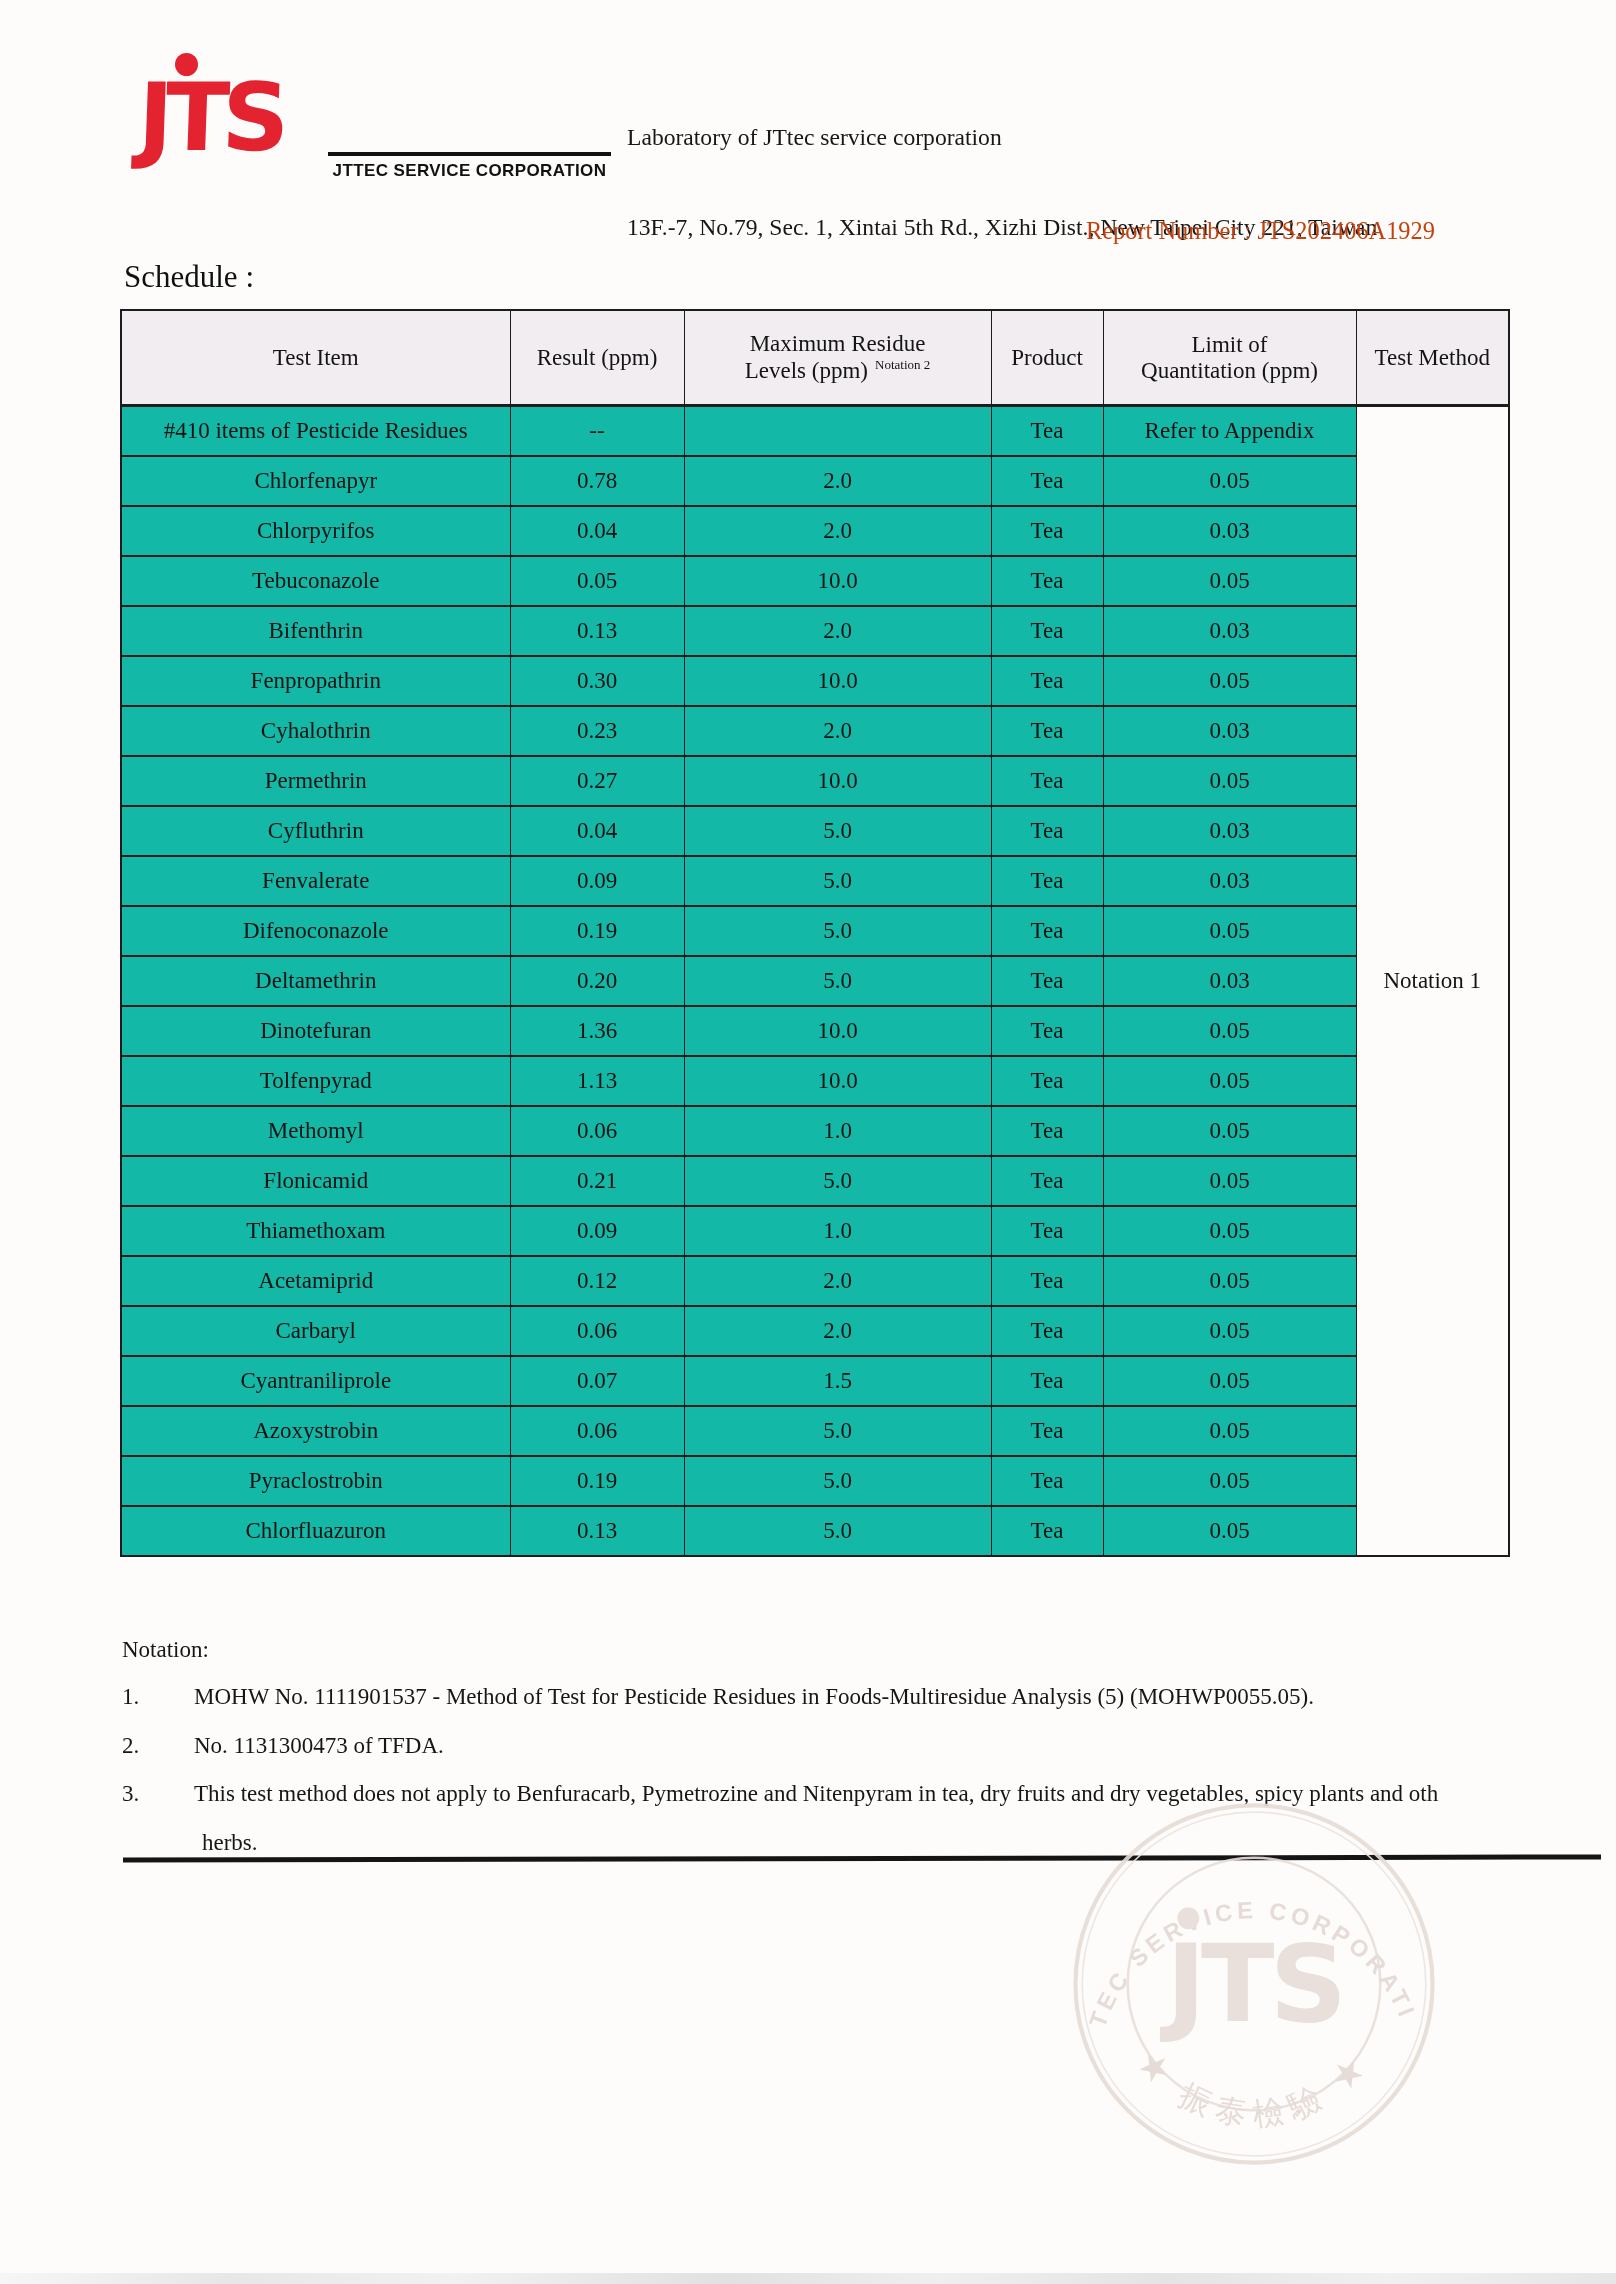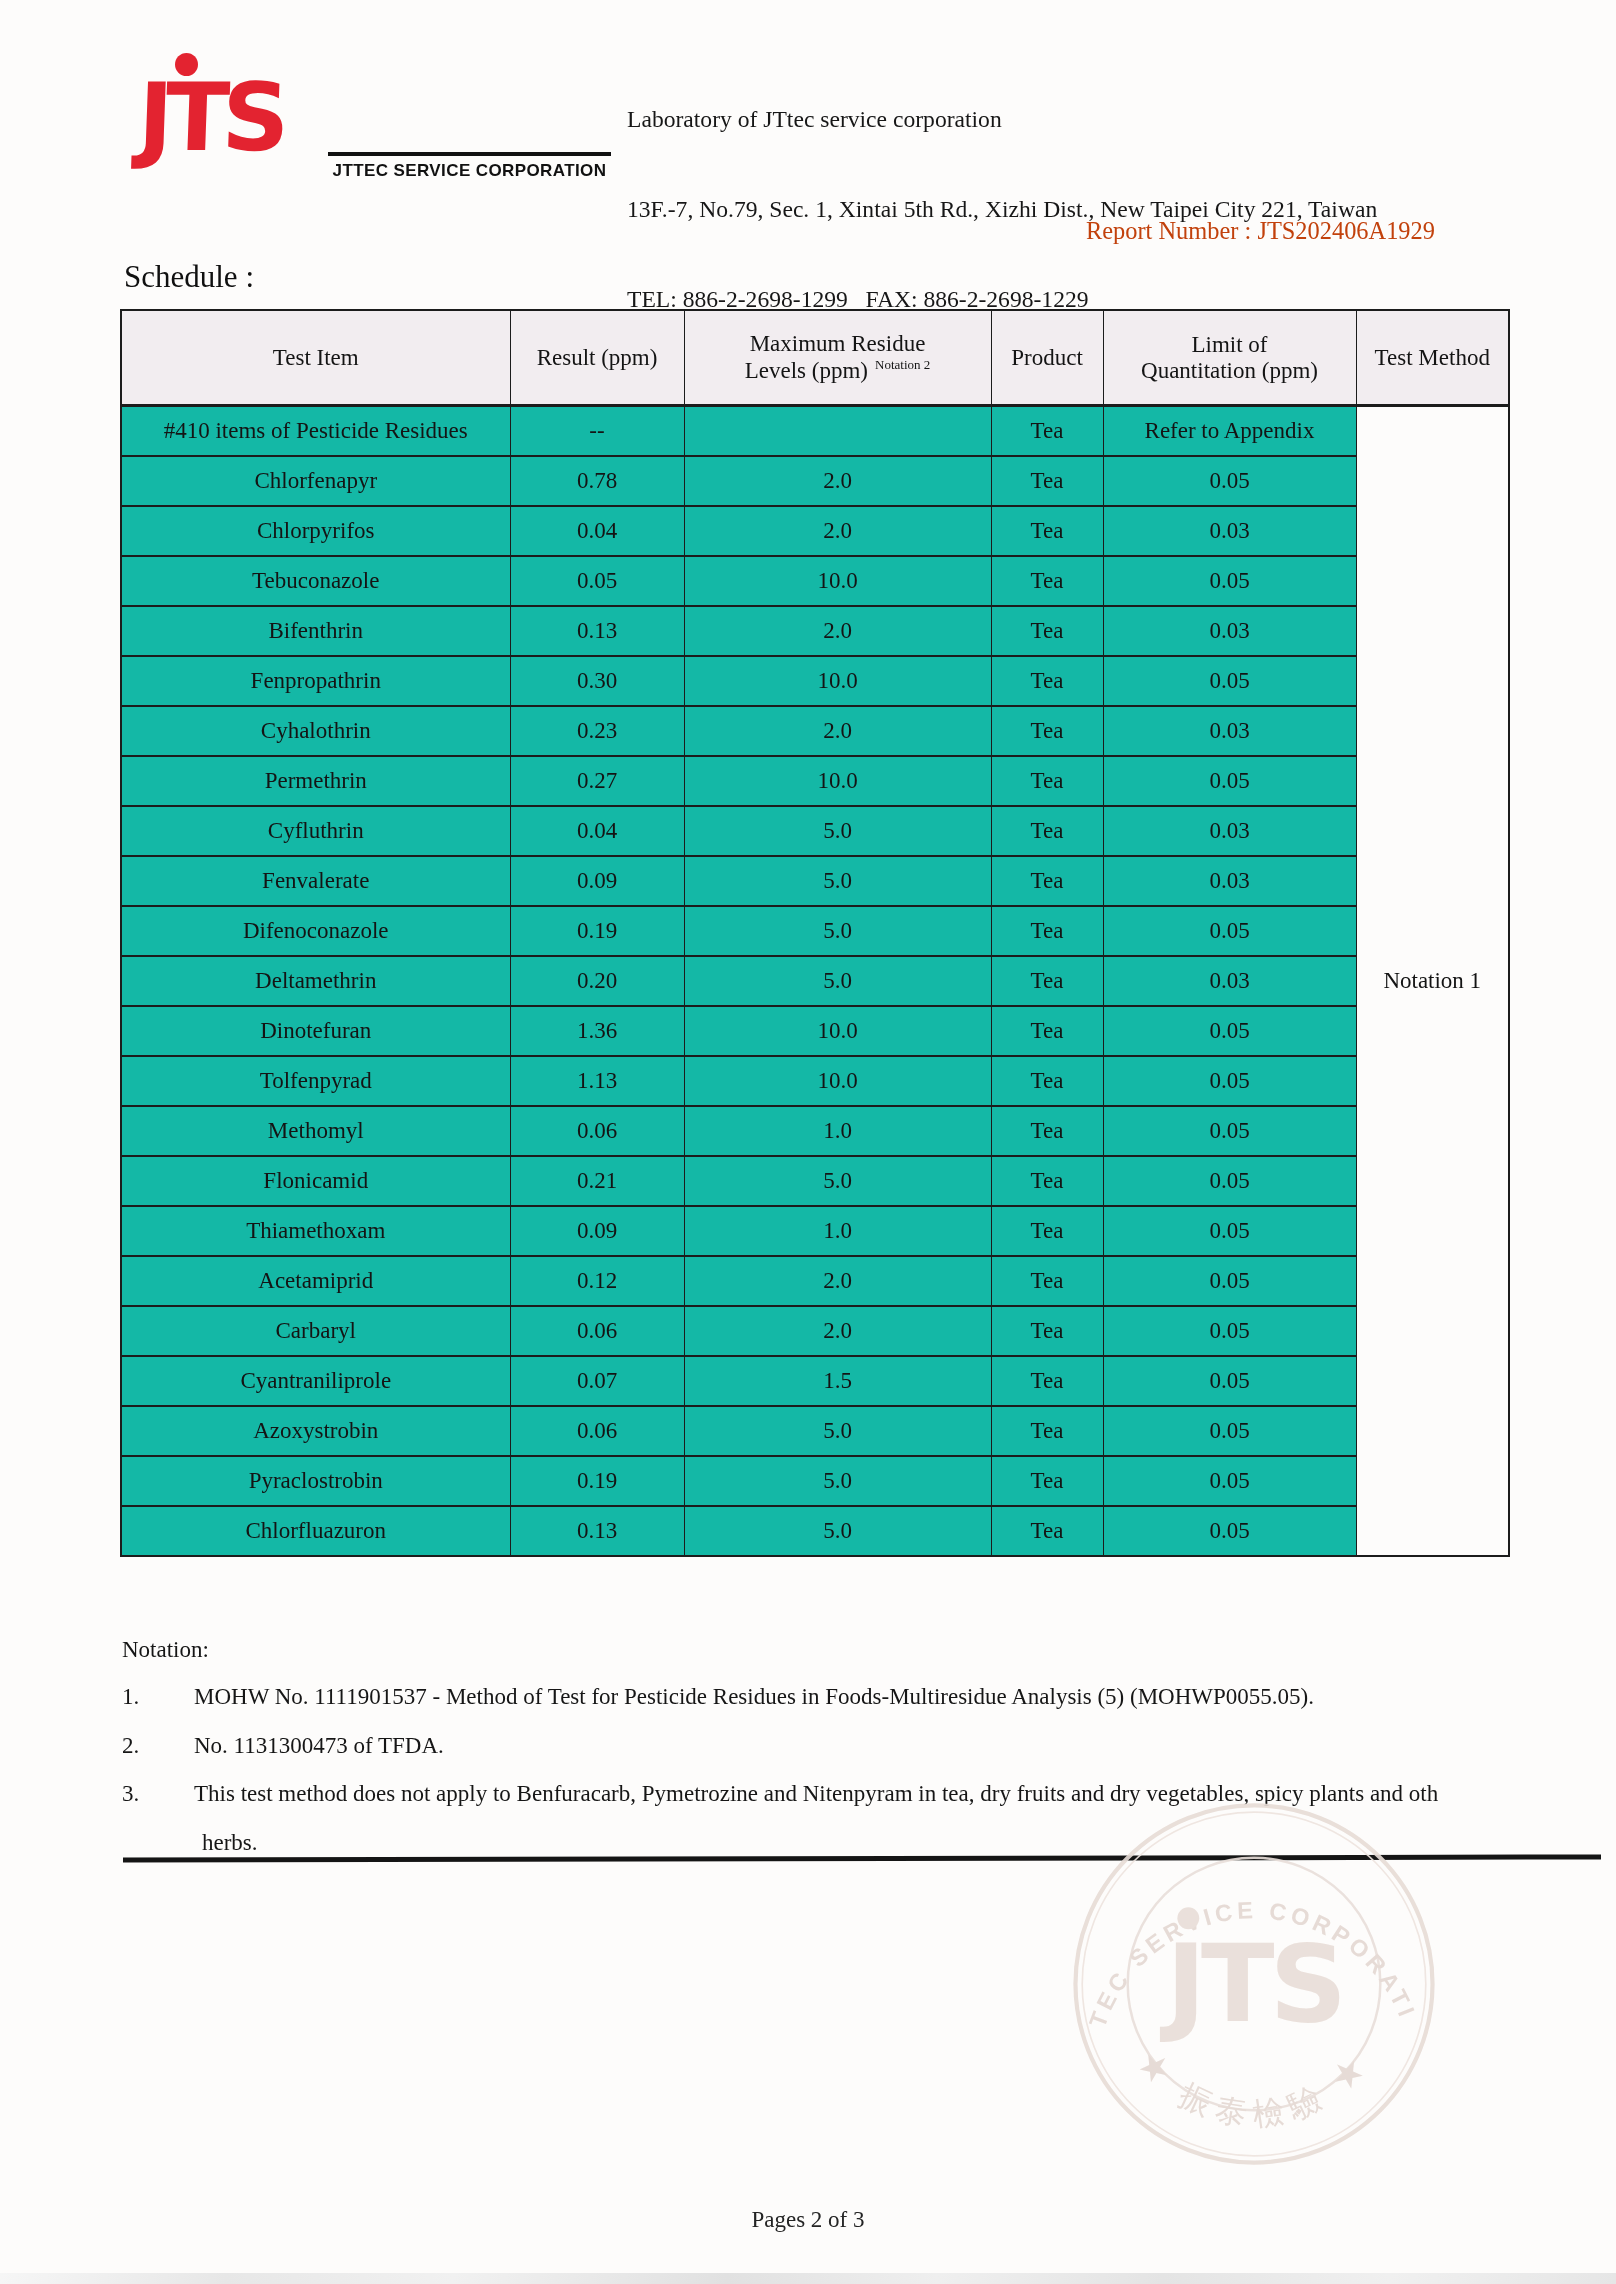--- a/index.html
+++ b/index.html
@@ -21,21 +21,21 @@
     position:absolute; left:204px; top:18.5px; width:286px; height:81px;
     font-size:71px; line-height:77px; font-weight:700; color:#151515;
     letter-spacing:0.8px; white-space:nowrap;
   }
   .logo-underline { position:absolute; left:202px; top:101px; width:283px; height:4.2px; background:#111; }
   .logo-corp {
     position:absolute; left:202px; top:110px; width:283px; text-align:center;
     font-family:"Liberation Sans",sans-serif; font-weight:700; font-size:17px;
     letter-spacing:0.4px; color:#111; white-space:nowrap;
   }
-  .addr-block { position:absolute; left:627px; top:44px; font-size:23.6px; line-height:30px; color:#171717; white-space:pre; }
+  .addr-block { position:absolute; left:627px; top:62px; font-size:23.6px; line-height:30px; color:#171717; white-space:pre; }
   .report-number { position:absolute; left:1086px; top:217px; font-size:24.4px; color:#c2410c; white-space:nowrap; }
   .schedule { position:absolute; left:124px; top:259px; font-size:31px; color:#101010; }
 
   
   table.results {
     position:absolute; left:120px; top:309px;
     border-collapse:collapse; table-layout:fixed; width:1388px;
     font-size:23px; color:#141414; background:#14b8a6;
     border:2.5px solid #1c1c1c;
   }
@@ -308,17 +308,16 @@
     <text font-size="28" letter-spacing="5" fill="#e4d8d2" font-weight="bold" font-family="Liberation Sans, sans-serif">
       <textPath href="#arcTop" startOffset="50%" text-anchor="middle">JTTEC SERVICE CORPORATION</textPath>
     </text>
     <text font-size="38" letter-spacing="10" fill="#e4d8d2">
       <textPath href="#arcBottom" startOffset="50%" text-anchor="middle">★ 振泰檢驗 ★</textPath>
     </text>
     <circle cx="150" cy="150" r="13" fill="#e9ded8"></circle>
     <text x="228" y="272" text-anchor="middle" font-size="128" font-weight="900" letter-spacing="-6" fill="#e9ded8" font-family="DejaVu Sans, sans-serif">JTS</text>
   </svg>
 
-  <div class="footer-page">Pages 2 of 3</div>
   <div class="bottom-bar"></div>
 
 </div>
 
 
 </body></html>

